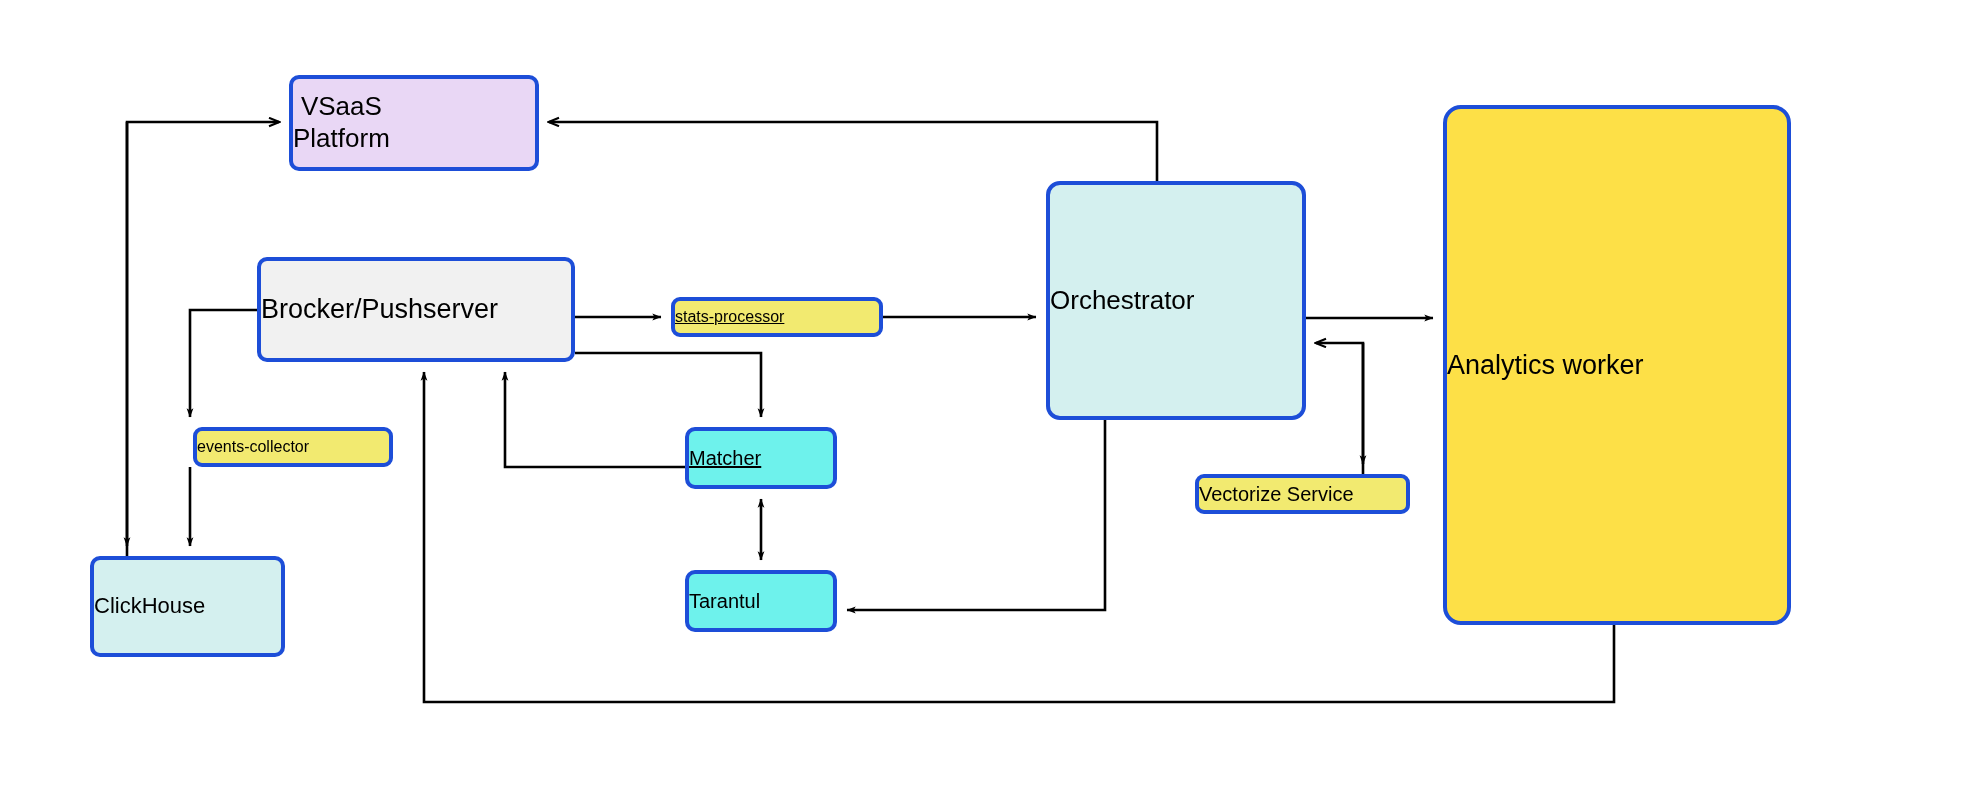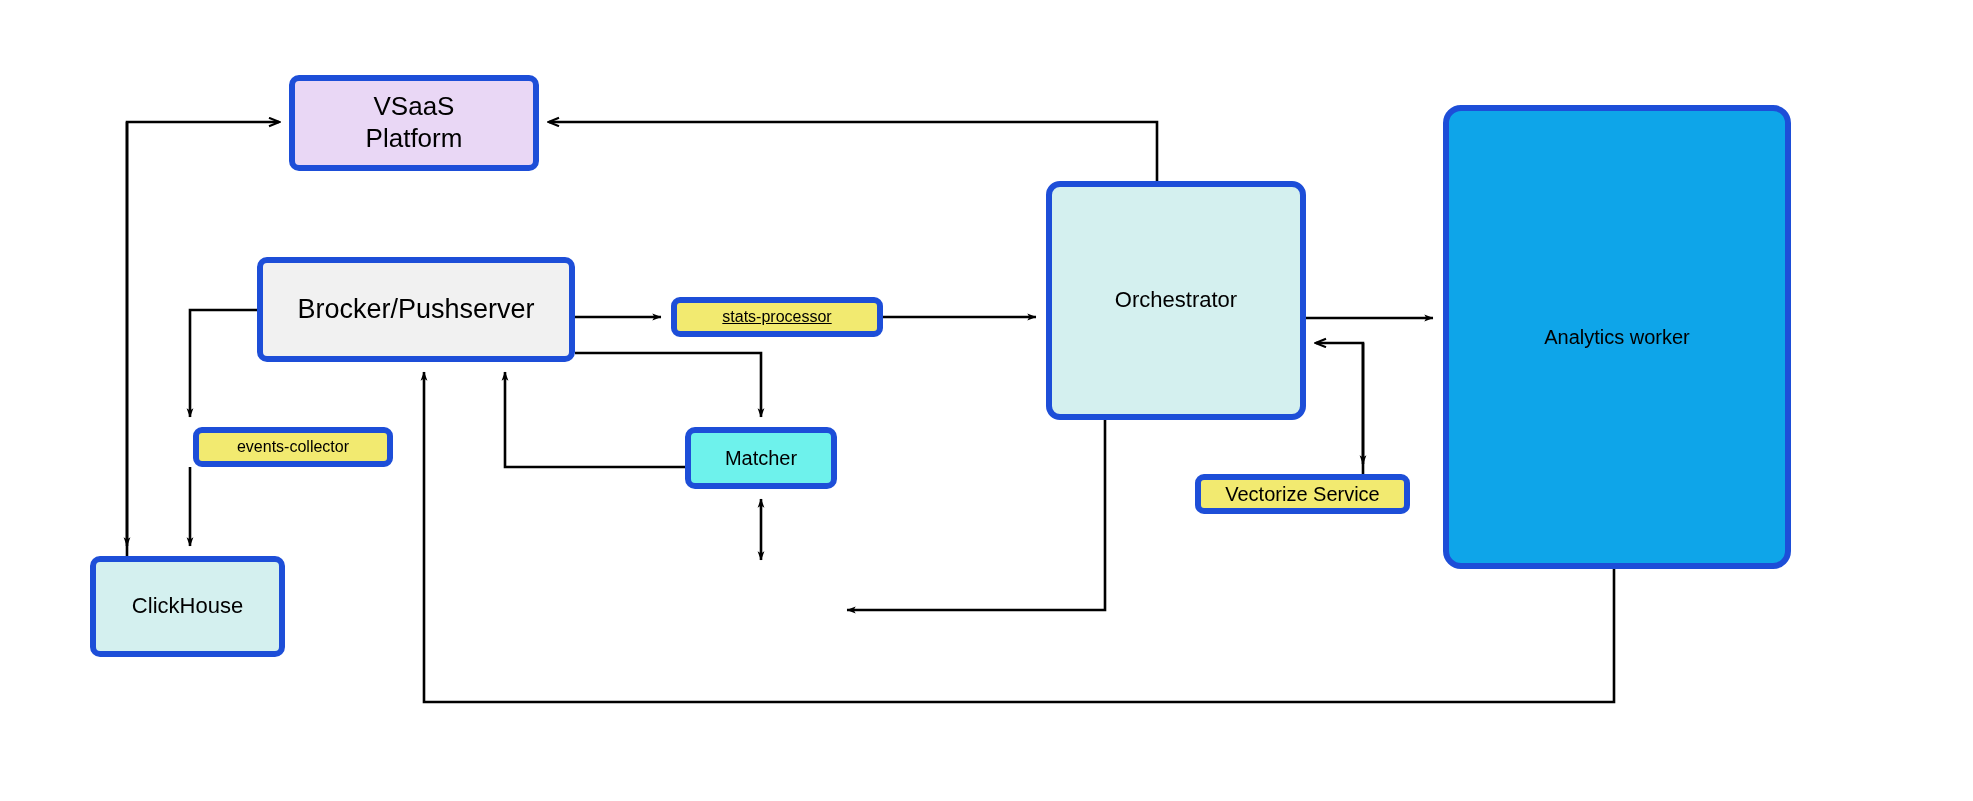--- a/index.html
+++ b/index.html
@@ -22,24 +22,24 @@
     left: 0;
     top: 0;
     width: 1973px;
     height: 801px;
   }
   .node {
     position: absolute;
     box-sizing: border-box;
     display: flex;
     align-items: center;
-    justify-content: center;
+    justify-content: flex-start;
     text-align: center;
     color: #000000;
-    border: 6px solid #1d4ed8;
+    border: 4px solid #1d4ed8;
     line-height: 1.22;
     white-space: pre-line;
     z-index: 2;
   }
   .n-vsaas {
     left: 289px; top: 75px; width: 250px; height: 96px;
     background: #e9d7f5; border-radius: 10px; font-size: 26px;
   }
   .n-brocker {
     left: 257px; top: 257px; width: 318px; height: 105px;
@@ -52,37 +52,37 @@
   .n-eventscollector {
     left: 157px; top: 427px; width: 200px; height: 40px;
     background: #f2ea70; border-radius: 9px; font-size: 16px; margin-left: 36px;
   }
   .n-statsprocessor {
     left: 671px; top: 297px; width: 212px; height: 40px;
     background: #f2ea70; border-radius: 9px; font-size: 16px; text-decoration: underline;
   }
   .n-matcher {
     left: 685px; top: 427px; width: 152px; height: 62px;
-    background: #6ef2ec; border-radius: 10px; font-size: 20px;
+    background: #6ef2ec; border-radius: 10px; font-size: 20px; text-decoration: underline;
   }
   .n-tarantul {
     left: 685px; top: 570px; width: 152px; height: 62px;
     background: #6ef2ec; border-radius: 10px; font-size: 20px;
   }
   .n-orchestrator {
     left: 1046px; top: 181px; width: 260px; height: 239px;
-    background: #d4f0ef; border-radius: 14px; font-size: 22px;
+    background: #d4f0ef; border-radius: 14px; font-size: 26px;
   }
   .n-vectorize {
     left: 1195px; top: 474px; width: 215px; height: 40px;
     background: #f2ea70; border-radius: 9px; font-size: 20px;
   }
   .n-analytics {
-    left: 1443px; top: 105px; width: 348px; height: 464px;
-    background: #0ea5e9; border-radius: 18px; font-size: 20px;
+    left: 1443px; top: 105px; width: 348px; height: 520px;
+    background: #fde047; border-radius: 18px; font-size: 27px;
   }
 </style>
 </head>
 <body>
 
 <div id="canvas">
 
   <svg id="edges" viewBox="0 0 1973 801" width="1973" height="801" xmlns="http://www.w3.org/2000/svg">
     <defs>
       <marker id="ah" markerWidth="11" markerHeight="11" refX="9.2" refY="4" orient="auto" markerUnits="userSpaceOnUse">
@@ -148,20 +148,23 @@
   </div>
 
   <div class="node n-statsprocessor">
     <span>stats-processor</span>
   </div>
 
   <div class="node n-matcher">
     <span>Matcher</span>
   </div>
 
+  <div class="node n-tarantul">
+    <span>Tarantul</span>
+  </div>
 
   <div class="node n-orchestrator">
     <span>Orchestrator</span>
   </div>
 
   <div class="node n-vectorize">
     <span>Vectorize Service</span>
   </div>
 
   <div class="node n-analytics">

